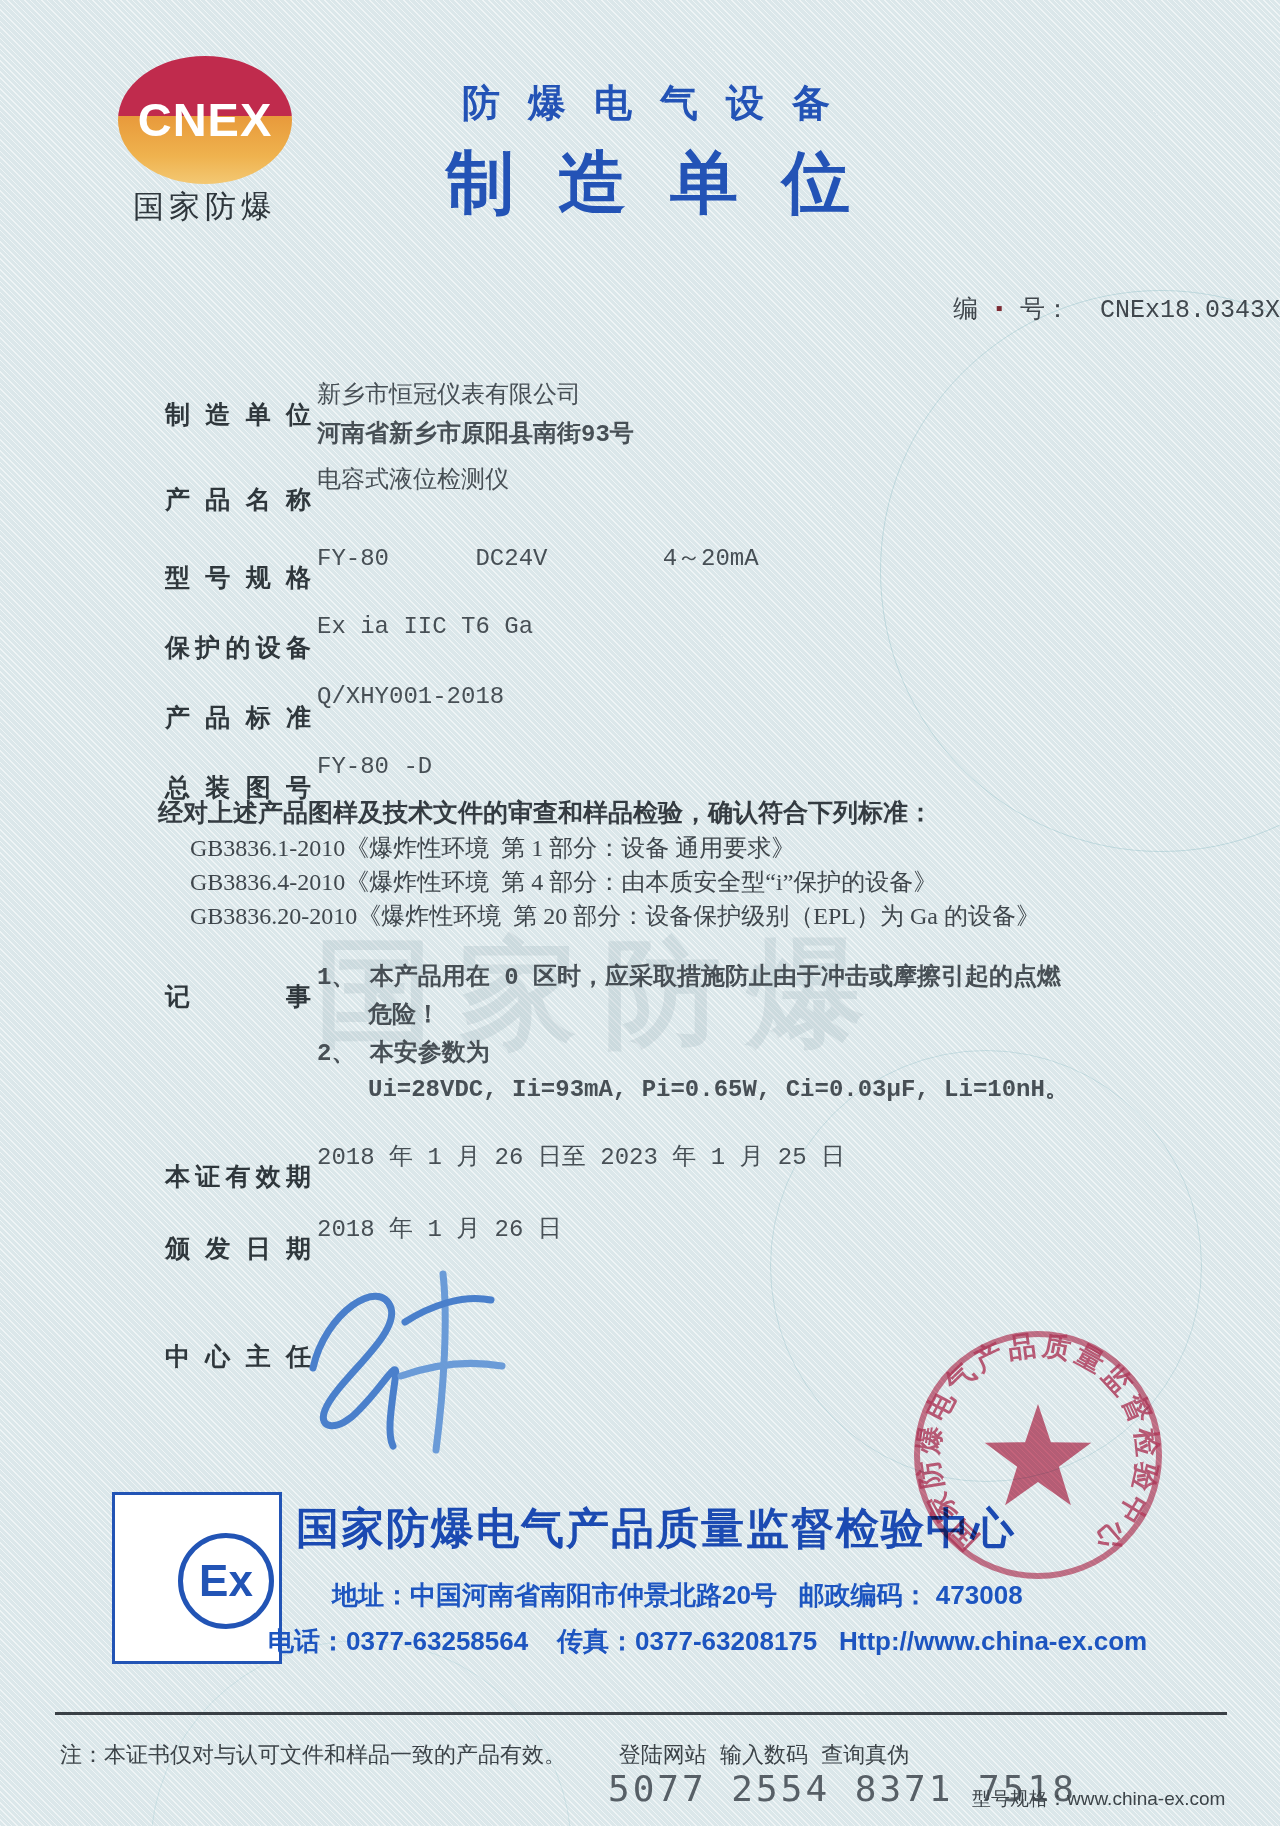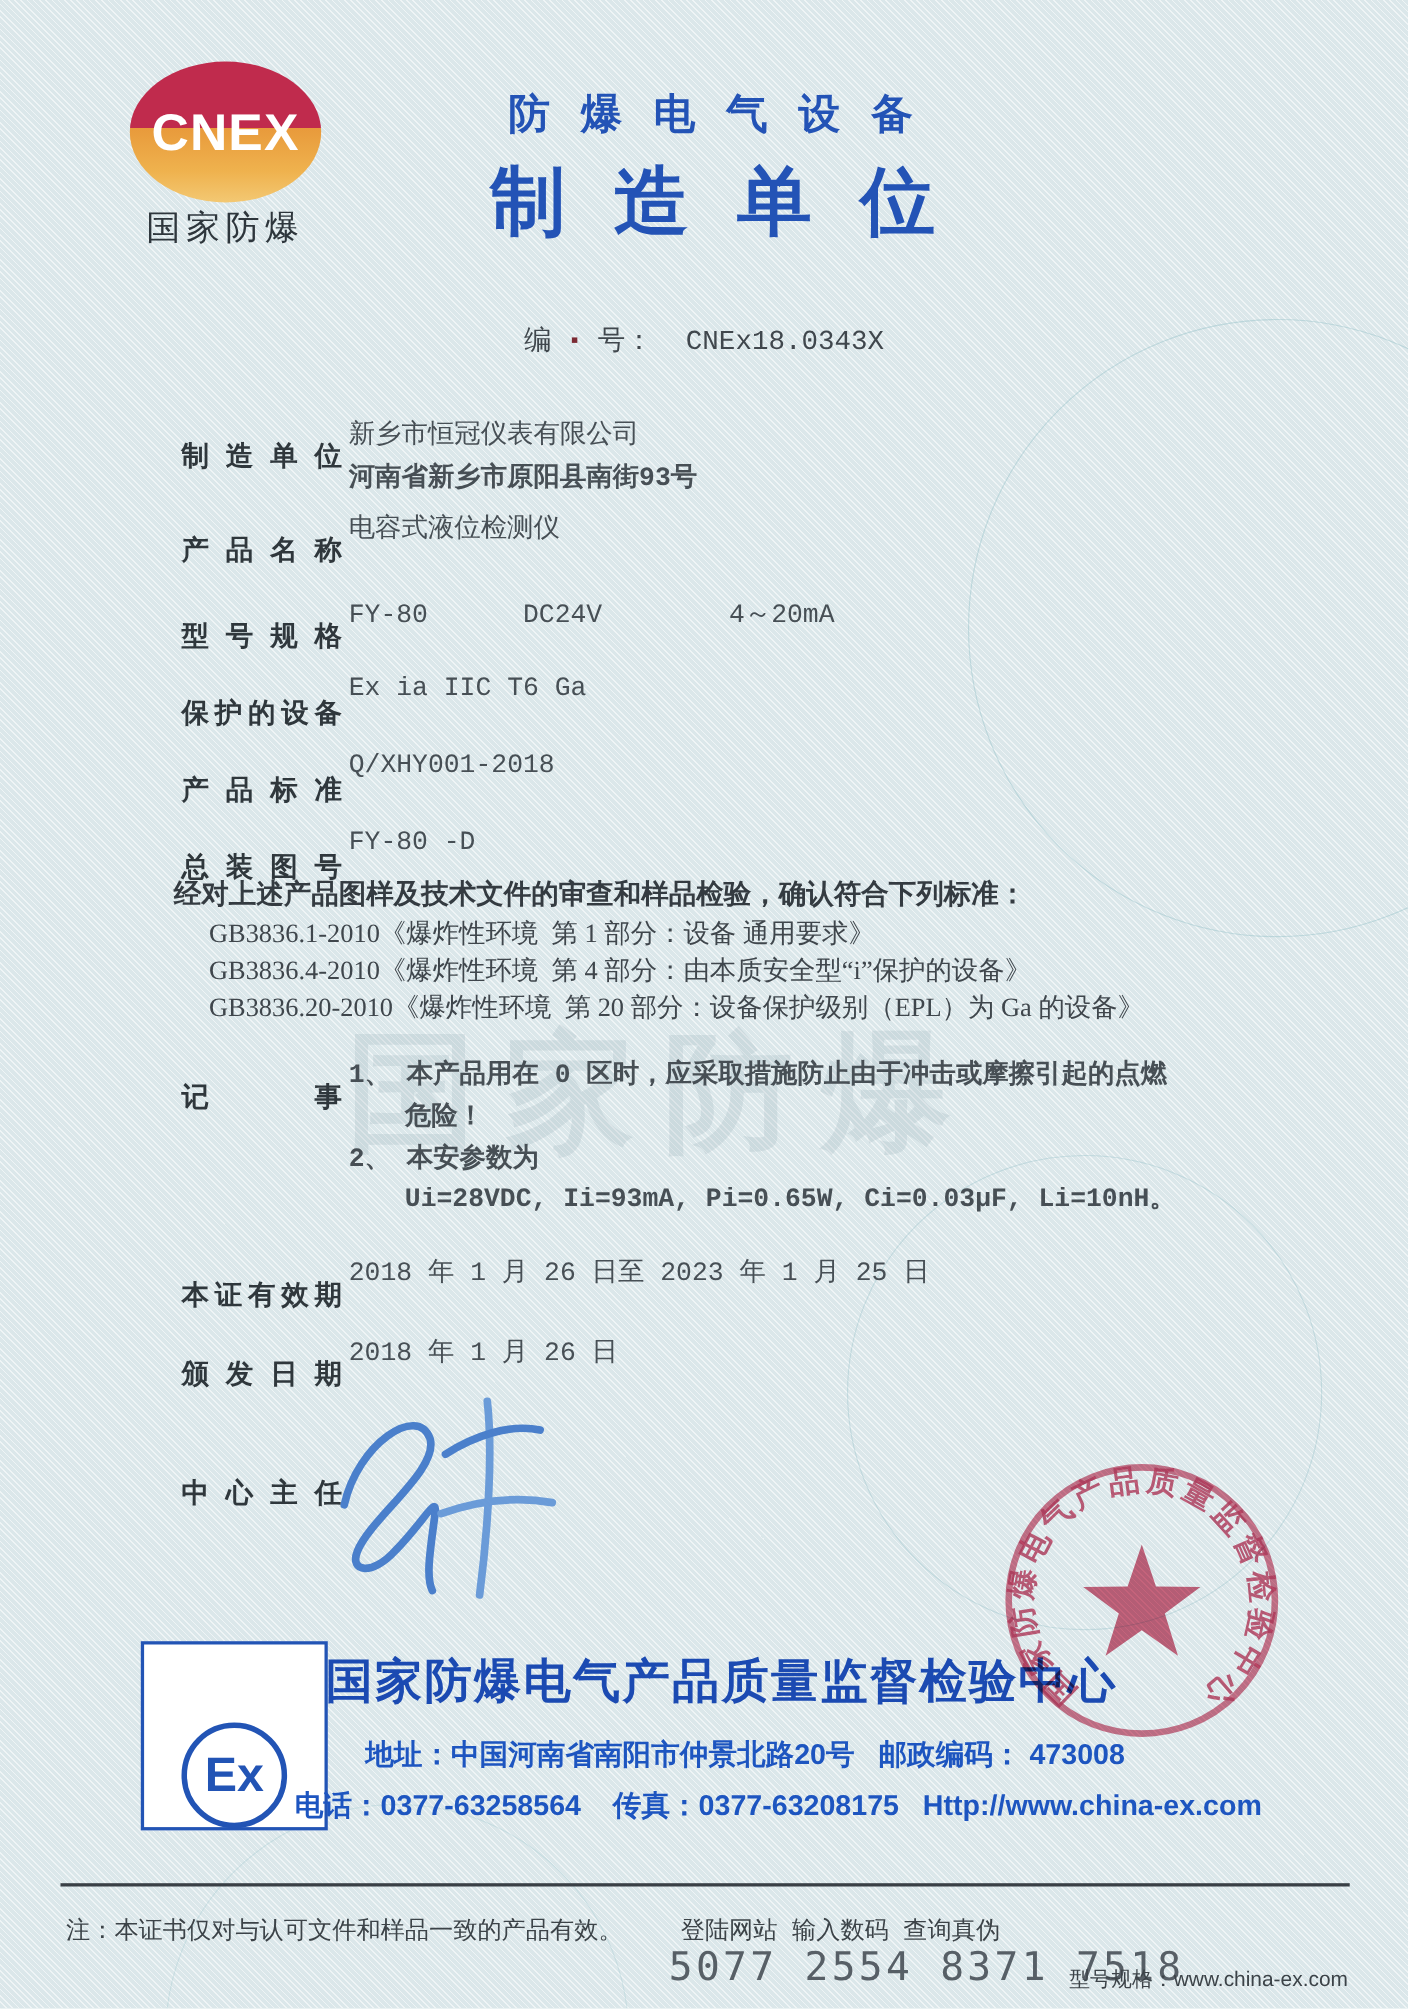--- a/index.html
+++ b/index.html
@@ -29,21 +29,21 @@
     left:0; top:78px; width:1280px; text-align:center; text-indent:40px;
     font-family:"Liberation Sans", sans-serif; font-weight:bold;
     font-size:38px; letter-spacing:28px; color:#2353b6; white-space:nowrap;
   }
   .title{
     left:0; top:138px; width:1280px; text-align:center; text-indent:60px;
     font-family:"Liberation Sans", sans-serif; font-weight:bold;
     font-size:68px; letter-spacing:44px; color:#2353b6; white-space:nowrap;
   }
   .cert-no-line{
-    left:0; top:292px; width:1280px; text-align:center; font-size:25px;
+    left:0; top:292px; width:1280px; text-align:right; font-size:25px;
     color:#40474d; white-space:pre; font-family:"Liberation Mono","Liberation Serif",monospace;
   }
   .cert-dot{color:#7b2a33; font-size:20px; vertical-align:2px;}
   
   .row{left:165px; white-space:nowrap; font-size:25px;}
   .lbl{
     display:inline-block; width:146px; color:#2f373c; font-weight:700;
     text-align:justify; text-align-last:justify; vertical-align:top;margin-top:20px;
   }
   .val{
@@ -53,23 +53,23 @@
   .cont{left:317px; white-space:pre; color:#474f55; font-size:24px;
         font-family:"Liberation Mono","Liberation Serif",monospace;font-weight:bold;}
   .para{left:158px; font-size:25px; color:#343b41; font-weight:700; white-space:pre;text-align:center;}
   .gb{left:158px; font-size:24px; color:#3f464c; white-space:pre;margin-left:32px;}
   
   .sig{left:295px; top:1258px;}
   
   .stamp{left:911px; top:1328px; width:254px; height:254px; mix-blend-mode:multiply; z-index:6;}
   
   .ex-box{
-    left:128px; top:1492px; width:154px; height:156px;
+    left:112px; top:1492px; width:154px; height:156px;
     border:3px solid #2254b5; background:#ffffff; padding:5px;
-    display:flex; flex-direction:column; align-items:center; justify-content:flex-end;
+    display:flex; flex-direction:row; align-items:center; justify-content:flex-end;
   }
   .ex-circle{
     width:86px; height:86px; border:5px solid #2254b5; border-radius:50%;
     display:flex; align-items:center; justify-content:center; margin-bottom:-6px;
     background:#ffffff; z-index:2;
   }
   .ex-circle span{font-family:"Liberation Sans", sans-serif; font-weight:bold; font-size:44px; color:#2254b5;}
   .ex-band{
     width:154px; height:68px; background:#2254b5; color:#ffffff; text-align:center;
     font-family:"Liberation Sans", sans-serif; line-height:1.15; padding-top:4px; box-sizing:border-box;

